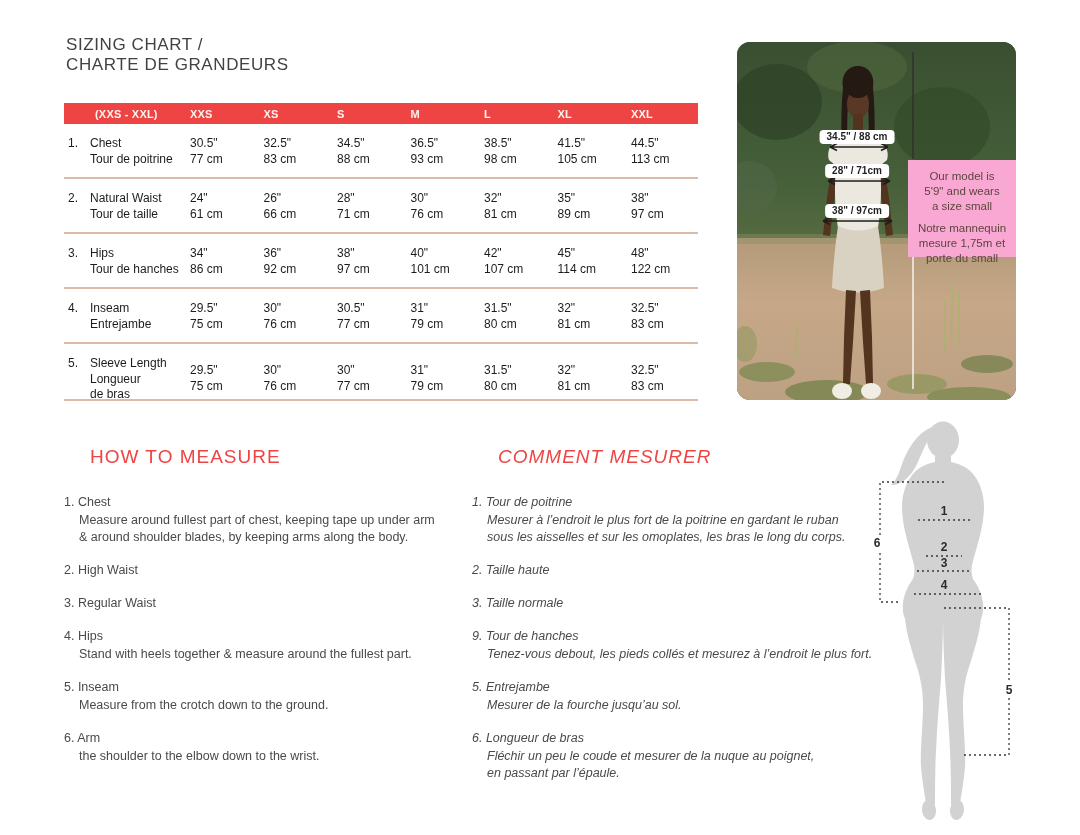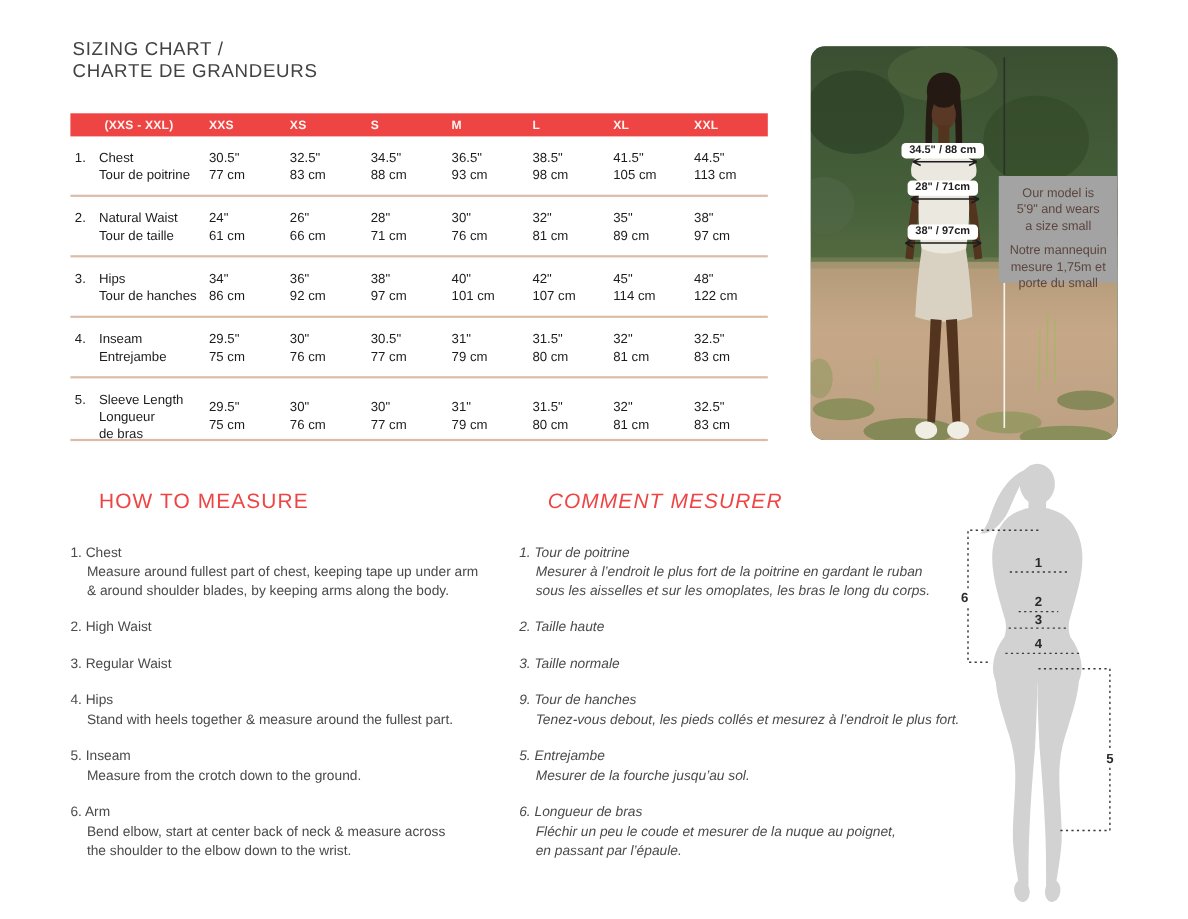--- a/index.html
+++ b/index.html
@@ -312,21 +312,21 @@
         <path d="M86,179 L155,179 M86,179 l7,-3.5 M86,179 l7,3.5 M155,179 l-7,-3.5 M155,179 l-7,3.5"></path>
       </g>
       <g>
         <line x1="176" y1="10" x2="176" y2="117" stroke="#2c2c2c" stroke-width="1.5" opacity="0.85"></line>
         <line x1="176" y1="215" x2="176" y2="347" stroke="#f5f3ec" stroke-width="1.5"></line>
       </g>
     </svg>
     <div class="pill pill1">34.5" / 88 cm</div>
     <div class="pill pill2">28" / 71cm</div>
     <div class="pill pill3">38" / 97cm</div>
-    <div class="note" style="background: #a3a3a3; color: rgb(92, 70, 61);">
+    <div class="note" style="background: #f9a8d4; color: rgb(92, 70, 61);">
       <div class="note-p">
         <div>Our model is</div>
         <div>5'9" and wears</div>
         <div>a size small</div>
       </div>
       <div class="note-p">
         <div>Notre mannequin</div>
         <div>mesure 1,75m et</div>
         <div>porte du small</div>
       </div>
@@ -350,21 +350,20 @@
         <div class="m-item">
           <div class="m-label">4. Hips</div>
           <div class="m-desc">Stand with heels together &amp; measure around the fullest part.</div>
         </div>
         <div class="m-item">
           <div class="m-label">5. Inseam</div>
           <div class="m-desc">Measure from the crotch down to the ground.</div>
         </div>
         <div class="m-item">
           <div class="m-label">6. Arm</div>
-          <div class="m-desc">Bend elbow, start at center back of neck &amp; measure across</div>
           <div class="m-desc">the shoulder to the elbow down to the wrist.</div>
         </div>
       </div>
   </div>
 
   <div class="list list-fr">
     <div class="h2">COMMENT MESURER</div>
     <div>
         <div class="m-item">
           <div class="m-label">1. Tour de poitrine</div>

